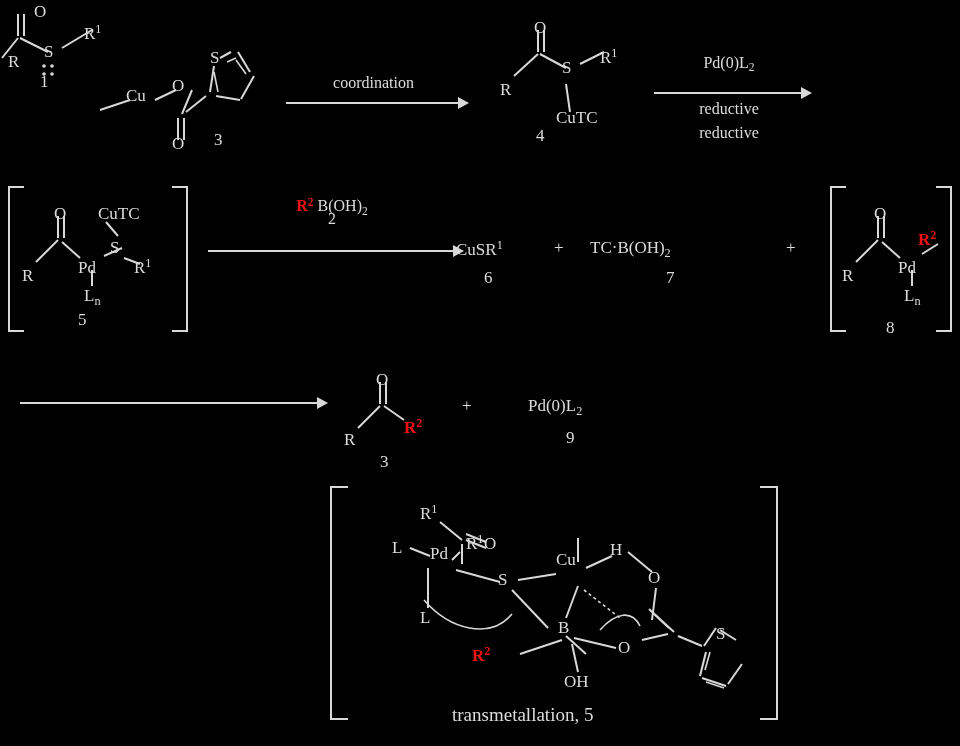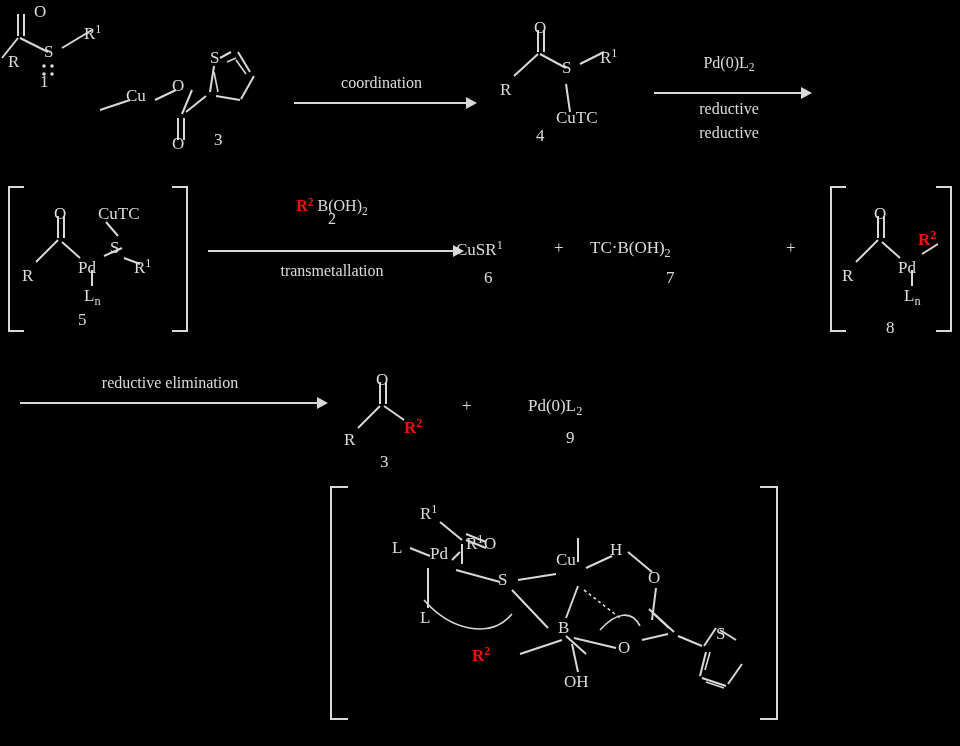--- a/index.html
+++ b/index.html
@@ -73,21 +73,21 @@
   <div class="node lbl" style="left:44px;top:42px"><span>S</span></div>
   <div class="node lbl" style="left:84px;top:22px"><span>R</span><span class="sup">1</span></div>
   <div class="node numlbl" style="left:40px;top:72px"><span>1</span></div>
 
   <div class="node lbl" style="left:126px;top:86px"><span>Cu</span></div>
   <div class="node lbl" style="left:172px;top:76px"><span>O</span></div>
   <div class="node lbl" style="left:172px;top:134px"><span>O</span></div>
   <div class="node lbl" style="left:210px;top:48px"><span>S</span></div>
   <div class="node numlbl" style="left:214px;top:130px"><span>3</span></div>
 
-  <div class="arrow-wrap" style="left:294px;top:80px;width:175px;height:30px">
+  <div class="arrow-wrap" style="left:286px;top:80px;width:175px;height:30px">
     <div class="arrow-line" style="width:175px;top:22px"></div>
     <div class="arrow-head" style="left:172px;top:17px"></div>
     <div class="arrow-txt" style="top:-6px">coordination</div>
   </div>
 
   <div class="node lbl" style="left:534px;top:18px"><span>O</span></div>
   <div class="node lbl" style="left:500px;top:80px"><span>R</span></div>
   <div class="node lbl" style="left:562px;top:58px"><span>S</span></div>
   <div class="node lbl" style="left:600px;top:46px"><span>R</span><span class="sup">1</span></div>
   <div class="node lbl" style="left:556px;top:108px"><span>CuTC</span></div>
@@ -130,21 +130,20 @@
   <div class="node lbl" style="left:110px;top:238px"><span>S</span></div>
   <div class="node lbl" style="left:134px;top:256px"><span>R</span><span class="sup">1</span></div>
   <div class="node lbl" style="left:98px;top:204px"><span>CuTC</span></div>
   <div class="node numlbl" style="left:78px;top:310px"><span>5</span></div>
 
   <div class="arrow-wrap" style="left:208px;top:184px;width:248px;height:100px">
     <div class="arrow-line" style="width:248px;top:66px"></div>
     <div class="arrow-head" style="left:245px;top:61px"></div>
     <div class="arrow-txt" style="top:12px"><span class="red">R</span><span class="red sup">2</span> <span>B(OH)</span><span class="sub">2</span></div>
     <div class="arrow-txt" style="top:26px">2</div>
-    <div class="arrow-txt" style="top:78px">transmetallation</div>
   </div>
 
   <div class="node lbl" style="left:456px;top:238px"><span>CuSR</span><span class="sup">1</span></div>
   <div class="node numlbl" style="left:484px;top:268px"><span>6</span></div>
 
   <div class="node lbl" style="left:554px;top:238px">+</div>
 
   <div class="node lbl" style="left:590px;top:238px"><span>TC·B(OH)</span><span class="sub">2</span></div>
   <div class="node numlbl" style="left:666px;top:268px"><span>7</span></div>
 
@@ -156,21 +155,20 @@
   <div class="node lbl" style="left:874px;top:204px"><span>O</span></div>
   <div class="node lbl" style="left:842px;top:266px"><span>R</span></div>
   <div class="node lbl" style="left:898px;top:258px"><span>Pd</span></div>
   <div class="node lbl" style="left:904px;top:286px"><span>L</span><span class="sub">n</span></div>
   <div class="node lbl" style="left:918px;top:228px"><span class="red">R</span><span class="red sup">2</span></div>
   <div class="node numlbl" style="left:886px;top:318px"><span>8</span></div>
 
   <div class="arrow-wrap" style="left:20px;top:372px;width:300px;height:40px">
     <div class="arrow-line" style="width:300px;top:30px"></div>
     <div class="arrow-head" style="left:297px;top:25px"></div>
-    <div class="arrow-txt" style="top:2px">reductive elimination</div>
   </div>
 
   <svg width="960" height="746">
     <path class="bondline" d="M380,404 L380,382"></path>
     <path class="bondline" d="M386,404 L386,382"></path>
     <path class="bondline" d="M380,406 L358,428"></path>
     <path class="bondline" d="M384,406 L404,420"></path>
   </svg>
 
   <div class="node lbl" style="left:376px;top:370px"><span>O</span></div>
@@ -240,14 +238,15 @@
   <div class="node lbl" style="left:498px;top:570px"><span>S</span></div>
   <div class="node lbl" style="left:556px;top:550px"><span>Cu</span></div>
   <div class="node lbl" style="left:610px;top:540px"><span>H</span></div>
   <div class="node lbl" style="left:648px;top:568px"><span>O</span></div>
   <div class="node lbl" style="left:618px;top:638px"><span>O</span></div>
   <div class="node lbl" style="left:558px;top:618px"><span>B</span></div>
   <div class="node lbl" style="left:564px;top:672px"><span>OH</span></div>
   <div class="node lbl" style="left:472px;top:644px"><span class="red">R</span><span class="red sup">2</span></div>
   <div class="node lbl" style="left:716px;top:624px"><span>S</span></div>
 
+  <div class="node lbl big" style="left:452px;top:704px">transmetallation, 5</div>
 
 </div>
 
 </body></html>

